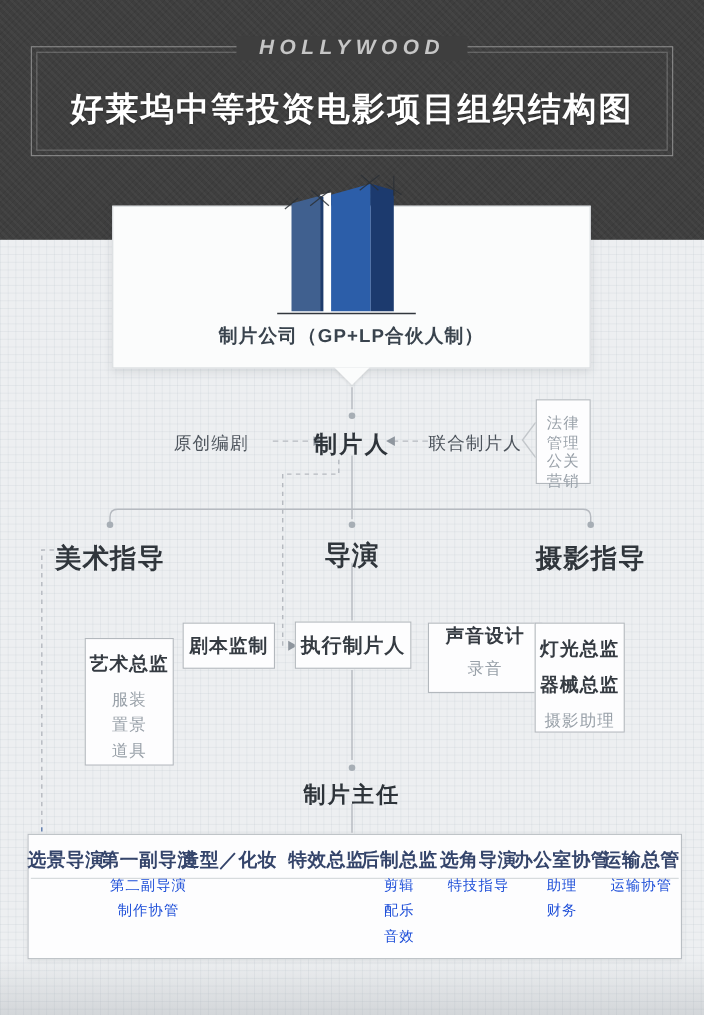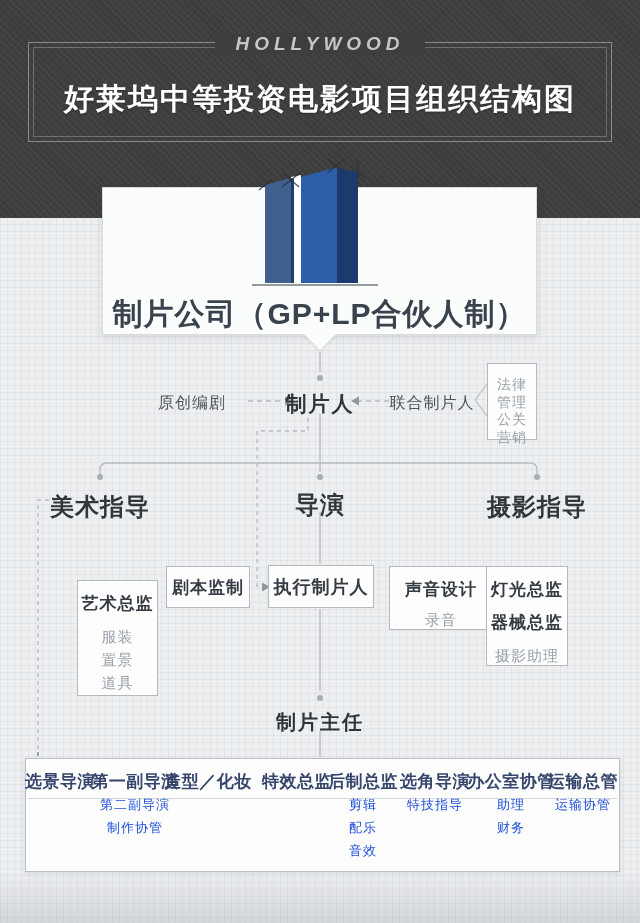--- a/index.html
+++ b/index.html
@@ -37,21 +37,21 @@
 
   
   .bubble { position:absolute; left:102px; top:187px; width:435px; height:148px;
     background:#fbfcfc; border:1px solid #d8dbde; box-shadow:0 3px 8px rgba(60,65,70,.12);
     z-index:2; }
   .bubble .tip { position:absolute; left:201px; bottom:-16px; width:0; height:0;
     border-left:16px solid transparent; border-right:16px solid transparent;
     border-top:16px solid #fbfcfc;
     filter:drop-shadow(0 2px 1px rgba(60,65,70,.10)); }
   .company-label { position:absolute; left:0; top:106px; width:100%; text-align:center;
-    font-size:30px; font-weight:bold; color:#39434d; letter-spacing:1px; }
+    font-size:17px; font-weight:bold; color:#39434d; letter-spacing:1px; }
   .building { position:absolute; left:240px; top:156px; z-index:4; }
 
   
   .wires { position:absolute; left:0; top:0; z-index:3; pointer-events:none; }
 
   
   .lbl { position:absolute; transform:translateX(-50%); white-space:nowrap; z-index:4; }
   .lbl-soft { font-size:16px; color:#4d545c; letter-spacing:1px; }
   .lbl-strong { font-weight:bold; color:#2e343a; }
   .producer { top:390px; left:320px; font-size:21px; letter-spacing:2px; }
@@ -69,21 +69,21 @@
   .wbox .bt { font-size:17px; font-weight:bold; color:#353b42; letter-spacing:1px; display:block; }
   .wbox .bi { font-size:15px; color:#99a1a9; letter-spacing:1px; display:block; line-height:23px; }
   .box-services { left:487px; top:363px; width:50px; height:77px; padding-top:12px; }
   .box-services .bi { font-size:14px; line-height:17.5px; letter-spacing:1px; }
   .box-art { left:77px; top:566px; width:81px; height:116px; padding-top:11px;margin-top:14px; }
   .box-art .bt { margin-bottom:10px; }
   .box-script { left:166px; top:566px; width:84px; height:42px; }
   .box-script, .box-exec { display:flex; align-items:center; justify-content:center; }
   .box-exec { left:268px; top:565px; width:106px; height:43px; }
   .box-exec .bt { font-size:18px; }
-  .box-sound { left:389px; top:566px; width:104px; height:64px; padding-top:11px; }
+  .box-sound { left:389px; top:566px; width:104px; height:64px; }
   .box-sound .bt { margin-bottom:7px; }
   .box-camera { left:486px; top:566px; width:82px; height:100px; padding-top:11px; }
   .box-camera .bt { margin-bottom:10px; }
 
   
   .crew { position:absolute; left:25px; top:758px; width:595px; height:114px;
     background:#fdfdfe; border:1px solid #b9bec3; box-shadow:0 2px 5px rgba(60,65,70,.10);
     z-index:4; }
   .crew .sep { position:absolute; left:2px; right:2px; top:39px; height:1px; background:#d3d7da; }
   .ccol { position:absolute; top:11px; transform:translateX(-50%); text-align:center; white-space:nowrap; }

